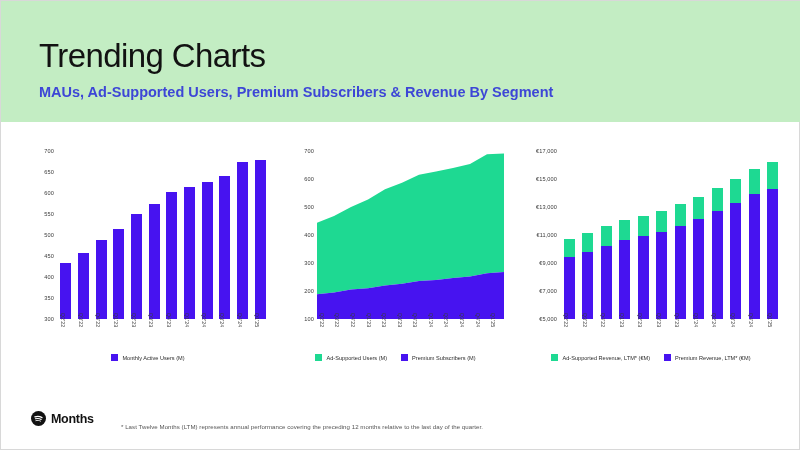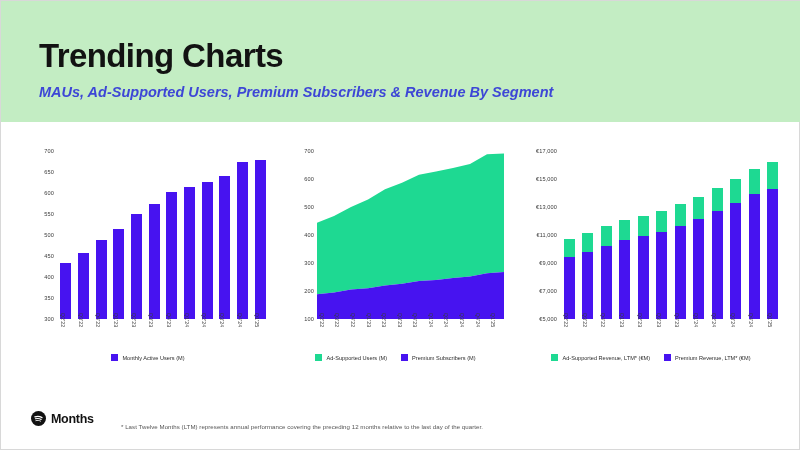--- a/index.html
+++ b/index.html
@@ -17,28 +17,27 @@
   }
 
   
   #header {
     position: absolute; left: 0; top: 0;
     width: 800px; height: 121px;
     background: #c3edc3;
   }
   #title {
     position: absolute; left: 38px; top: 36px;
-    font-size: 33px; font-weight: bold;
+    font-size: 33px; font-weight: normal;
     color: #121212; letter-spacing: -0.6px;
   }
   #subtitle {
     position: absolute; left: 38px; top: 83px;
     font-size: 14.5px; font-weight: bold;
     color: #3d46d6;
-    font-style: italic;
   }
 
   
   .panel { position: absolute; top: 150px; height: 215px; }
   #panel1 { left: 22px;  width: 250px; }
   #panel2 { left: 282px; width: 225px; }
   #panel3 { left: 515px; width: 270px; }
 
   .plotwrap { position: relative; width: 100%; height: 168px; }
 

